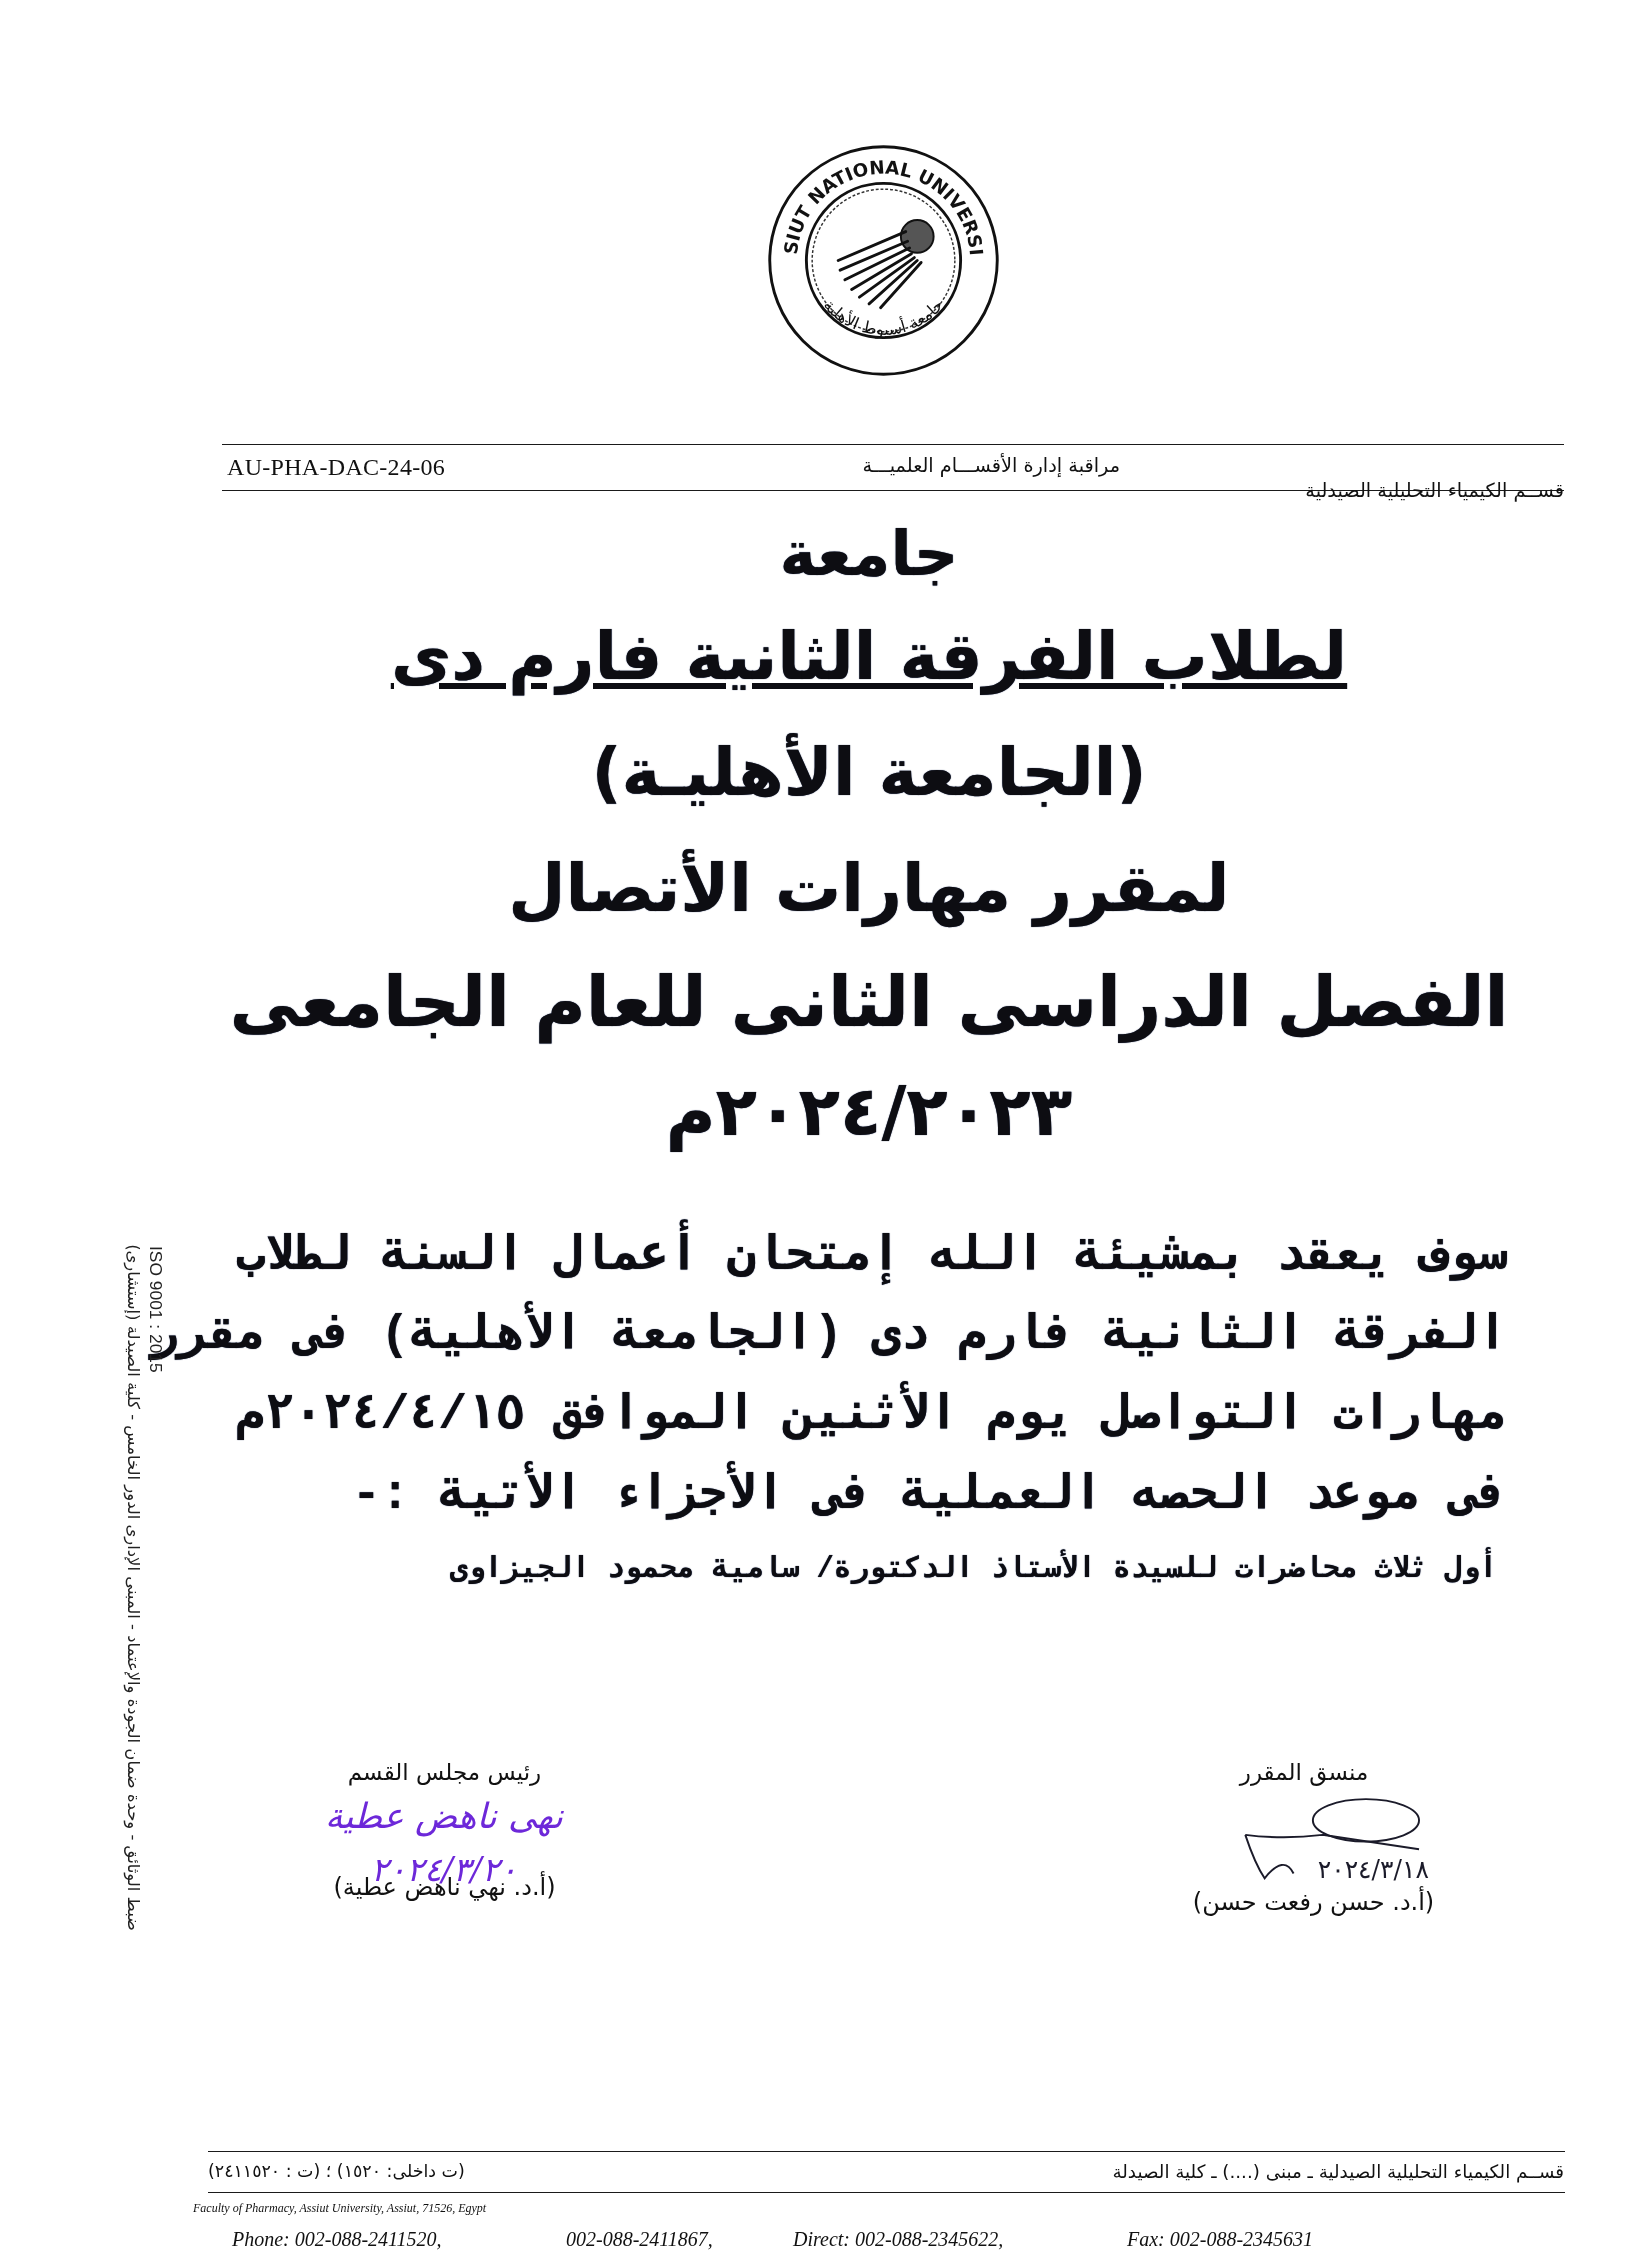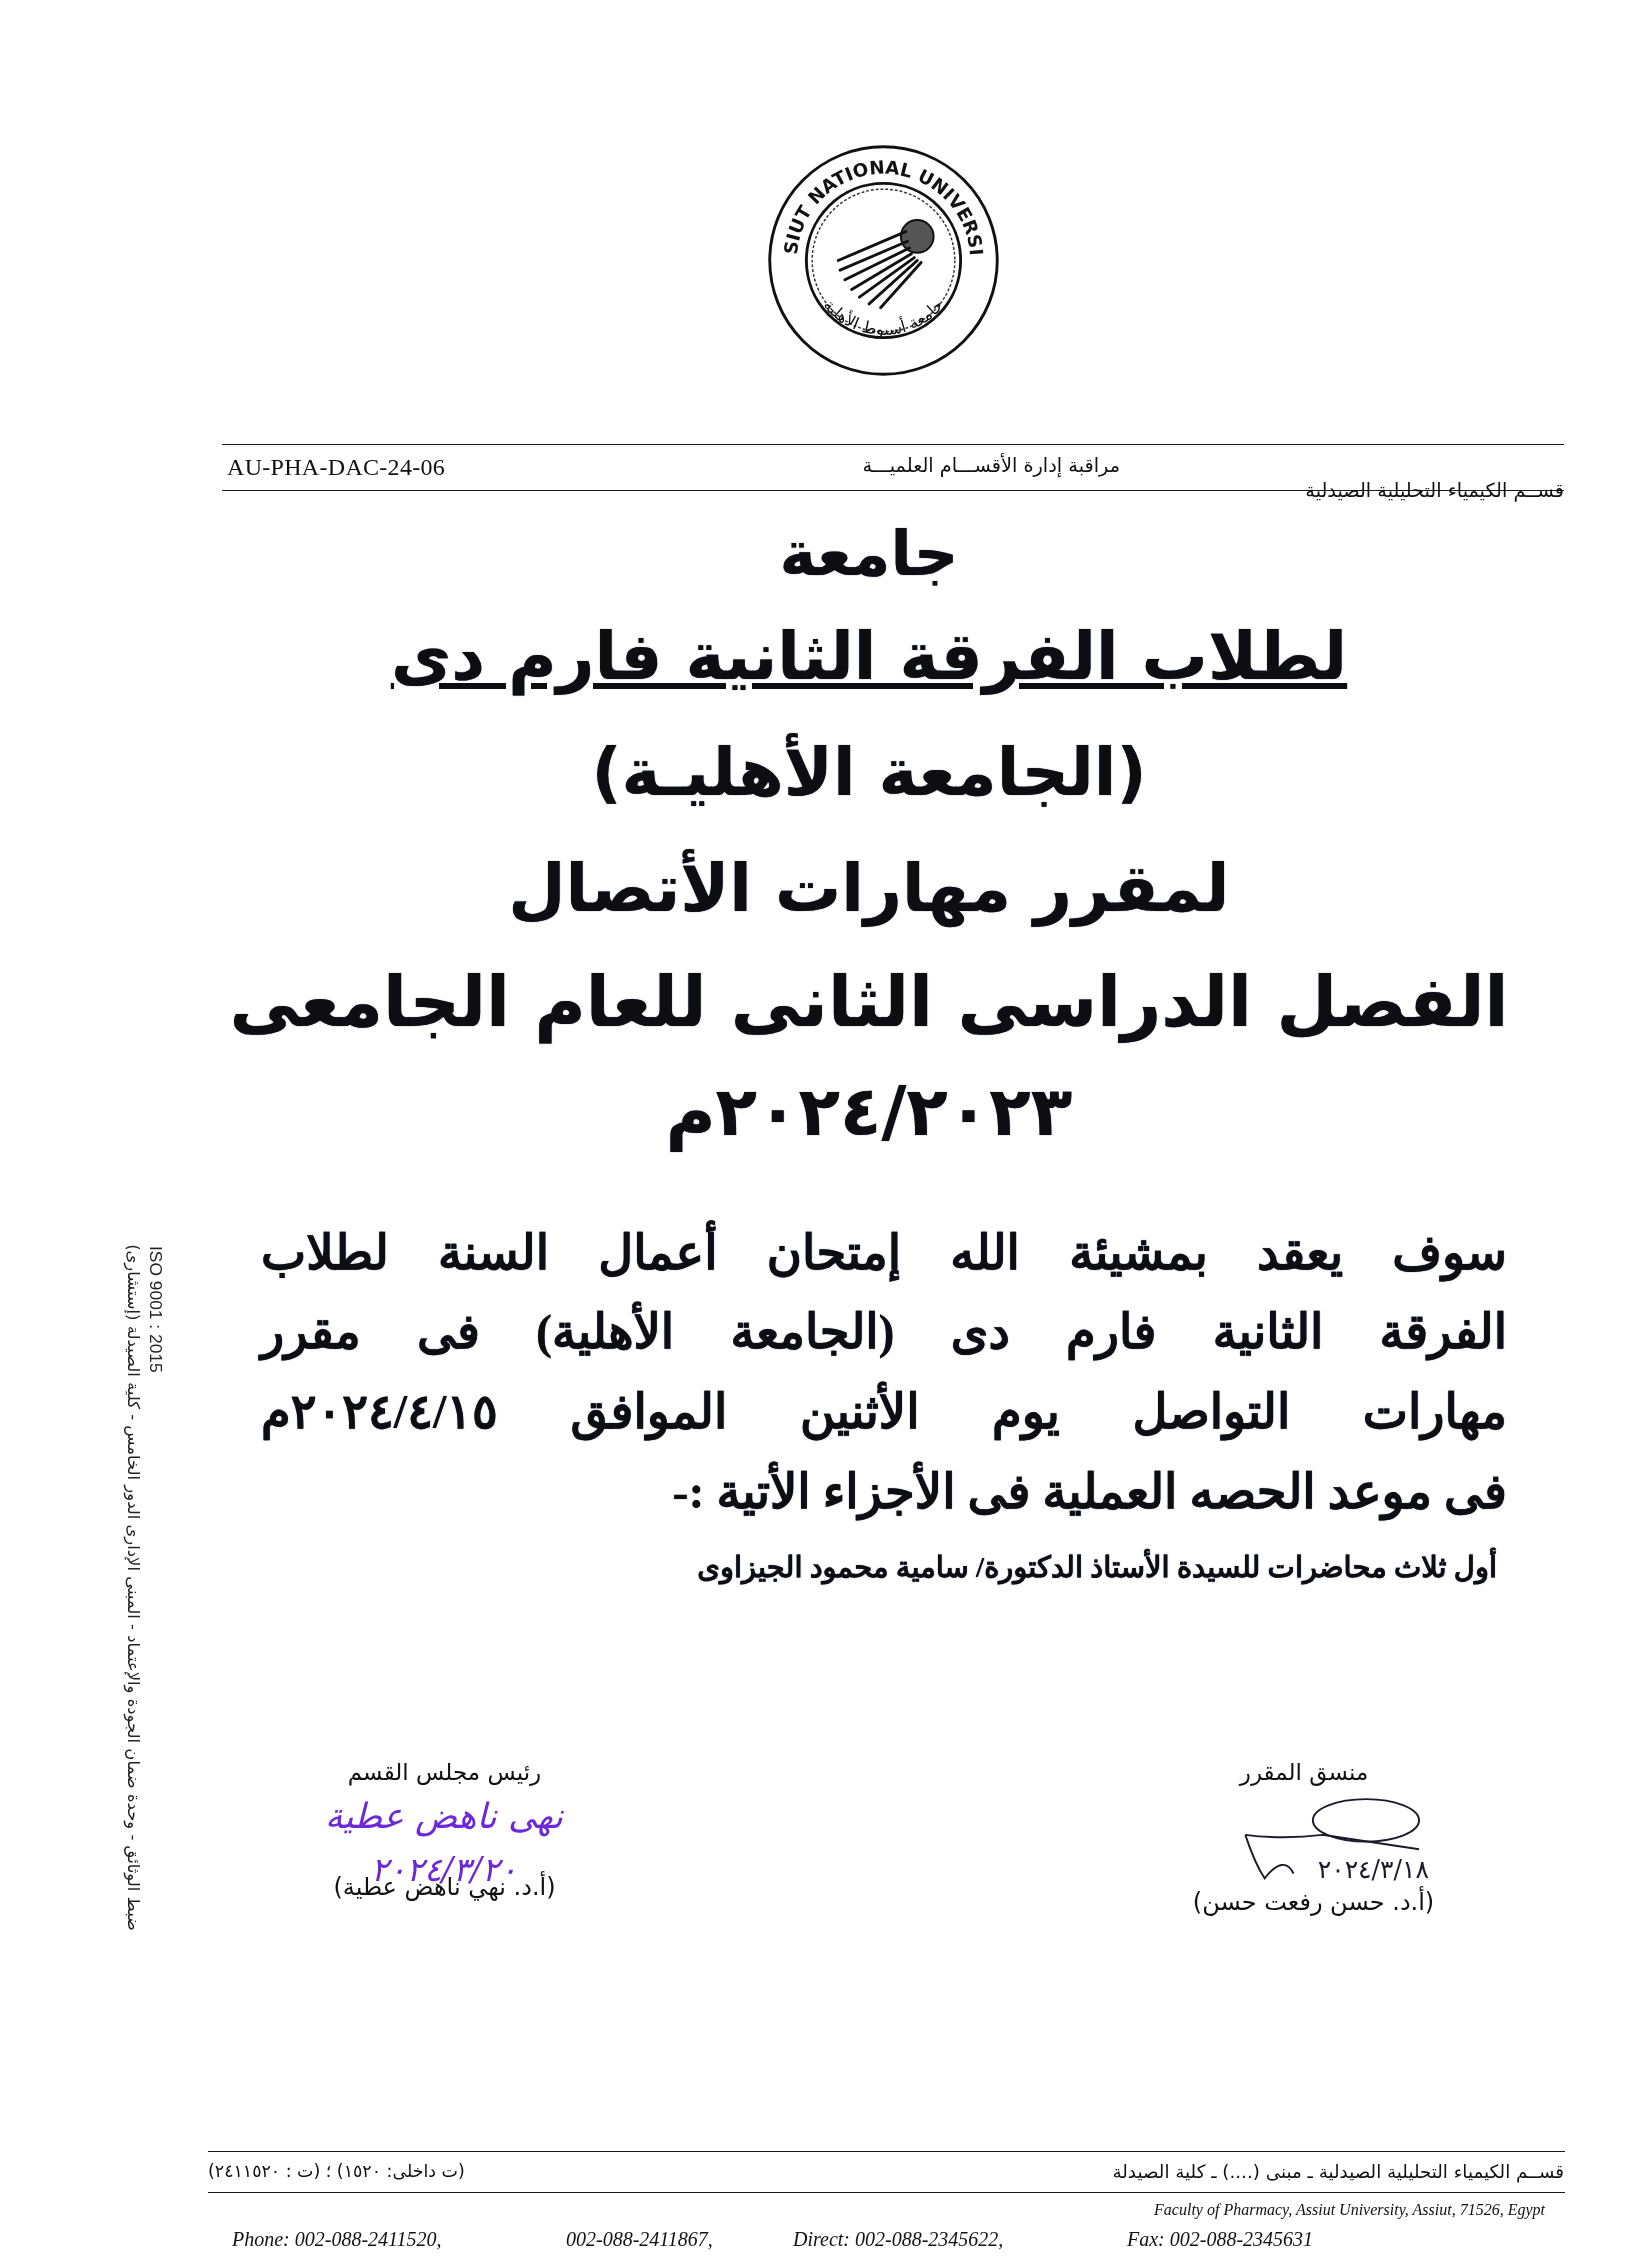--- a/index.html
+++ b/index.html
@@ -55,21 +55,21 @@
     .t3 { top: 734px; font-size: 66px; }
     .t4 { top: 850px; font-size: 66px; }
     .t5 { top: 961px; font-size: 70px; }
     .t6 { top: 1072px; font-size: 68px; }
 
     
     .body-line {
       position: absolute;
       left: 261px; width: 1246px;
       direction: rtl;
-      font-family: Liberation Serif, serif;
+      font-family: Liberation Mono, monospace;
       font-weight: bold;
       font-size: 48px;
       color: #0d0d12;
       text-shadow: 0 0 1px #1a2a55;
       text-align: justify;
       text-align-last: justify;
       white-space: nowrap;
     }
     .b1 { top: 1224px; }
     .b2 { top: 1303px; }
@@ -129,22 +129,22 @@
       right: 77px; top: 2161px; width: 618px;
       direction: rtl; text-align: right;
       font-family: "DejaVu Sans", sans-serif; font-size: 18.3px;
     }
     .ftr-ar-left {
       left: 208px; top: 2161px; width: 463px;
       direction: rtl; text-align: left;
       font-family: "DejaVu Sans", sans-serif; font-size: 17.4px;
     }
     .ftr-en1 {
-      left: 193px; top: 2201px; width: 1352px; text-align: right;
-      font-family: "Liberation Serif", serif; font-style: italic; font-size: 16px;
+      left: 193px; top: 2201px; width: 1352px; text-align: left;
+      font-family: "Liberation Serif", serif; font-style: italic; font-size: 12px;
     }
     .ftr-en2 {
       left: 232px; top: 2228px; width: 1352px;
       font-family: "Liberation Serif", serif; font-style: italic; font-size: 20px;
       display: flex; gap: 0;
     }
     .ftr-en2 span { display: inline-block; }
     .ph1 { width: 290px; }
     .ph2 { width: 183px; }
     .ph3 { width: 290px; }

